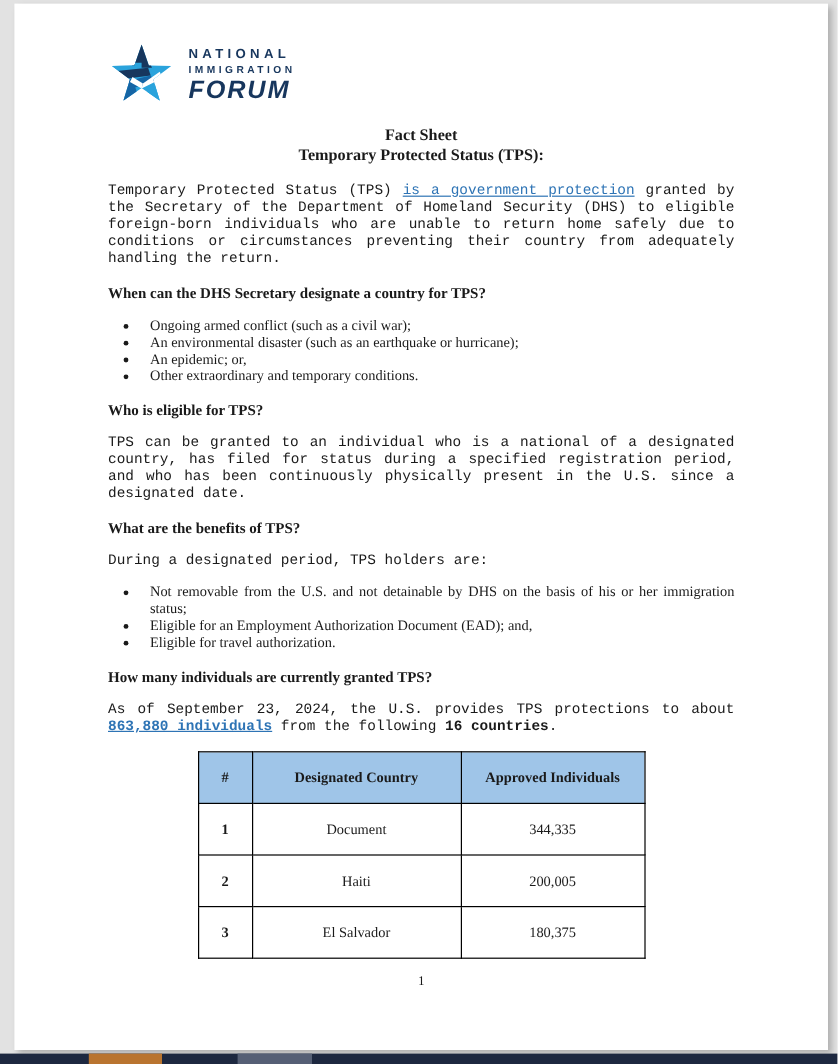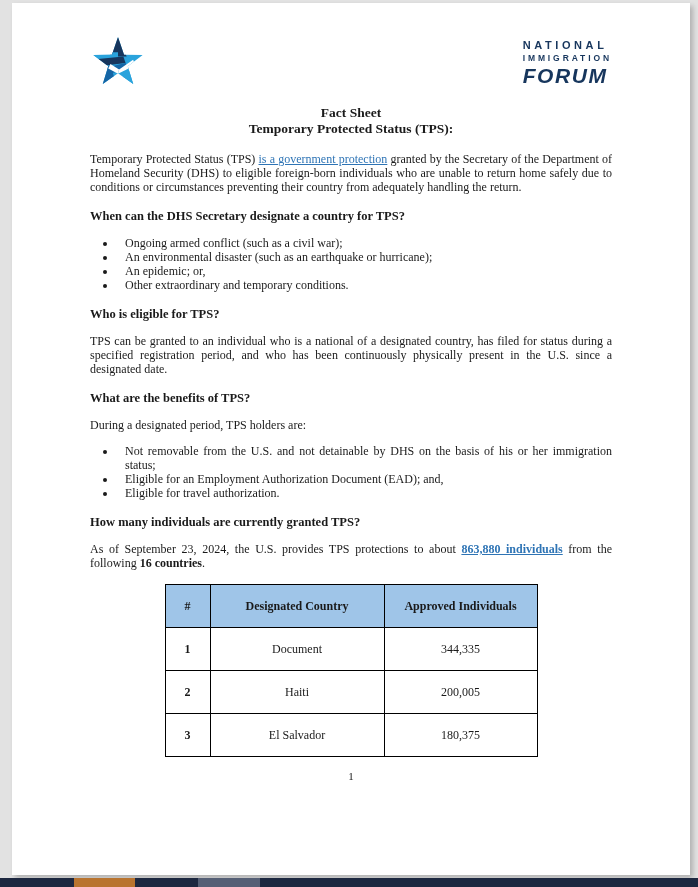--- a/index.html
+++ b/index.html
@@ -9,36 +9,36 @@
     font-family:"Liberation Serif","DejaVu Serif",serif;
     color:#1a1a1a;
   }
   .page{
     position:absolute;left:12px;top:3px;width:678px;height:872px;
     background:#ffffff;box-sizing:border-box;
     padding:30px 78px 0 78px;
     box-shadow:3px 3px 5px rgba(0,0,0,0.22);
   }
   
-  .logo{display:flex;justify-content:space-between;align-items:center;gap:11px;height:60px;}
+  .logo{display:flex;justify-content:flex-start;align-items:center;gap:11px;height:60px;}
   .logo svg{display:block;}
   .logo-text{
     font-family:"Liberation Sans","DejaVu Sans",sans-serif;
     color:#17365d;line-height:1;
   }
   .logo-line1{font-size:11px;font-weight:bold;letter-spacing:3.6px;}
   .logo-line2{font-size:8.5px;font-weight:bold;letter-spacing:2.9px;margin-top:3px;}
   .logo-line3{font-size:21px;font-weight:800;letter-spacing:1.6px;margin-top:2px;font-style:italic;}
   
   .doc-title{
     text-align:center;font-weight:bold;font-size:13.5px;line-height:16px;
     margin-top:12px;
   }
   
-  .para{font-size:12px;line-height:14px;text-align:justify;margin:0 0 12px 0;}
+  .para{font-size:12px;line-height:14px;text-align:justify;margin:0 0 12px 0;font-family:Liberation Mono, monospace;}
   .section-heading{font-size:12.5px;font-weight:bold;margin:15px 0 12px 0;}
   ul.bullets{margin:0 0 12px 0;padding:0 0 0 27px;list-style:disc;}
   ul.bullets li{font-size:12px;line-height:14px;text-align:justify;padding-left:8px;}
   a.doclink{color:#2e74b5;text-decoration:underline;cursor:pointer;}
   a.doclink.bold{font-weight:bold;}
   .bold{font-weight:bold;}
   
   table.tps{border-collapse:collapse;margin:14px auto 0 auto;table-layout:fixed;}
   table.tps th,table.tps td{
     border:1px solid #000;text-align:center;vertical-align:middle;

